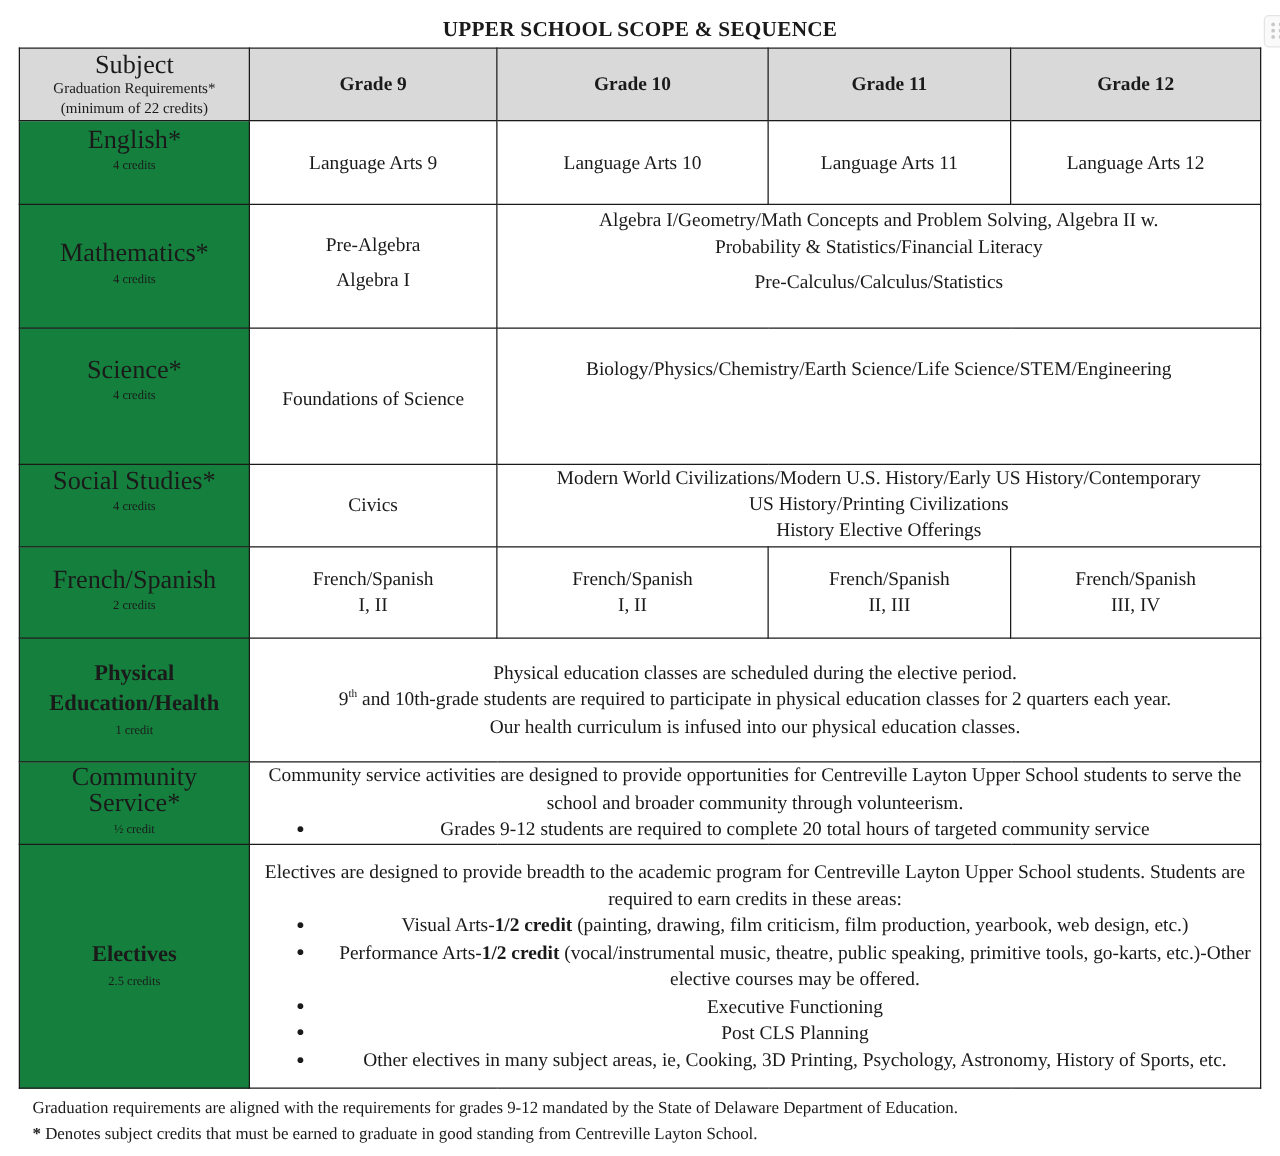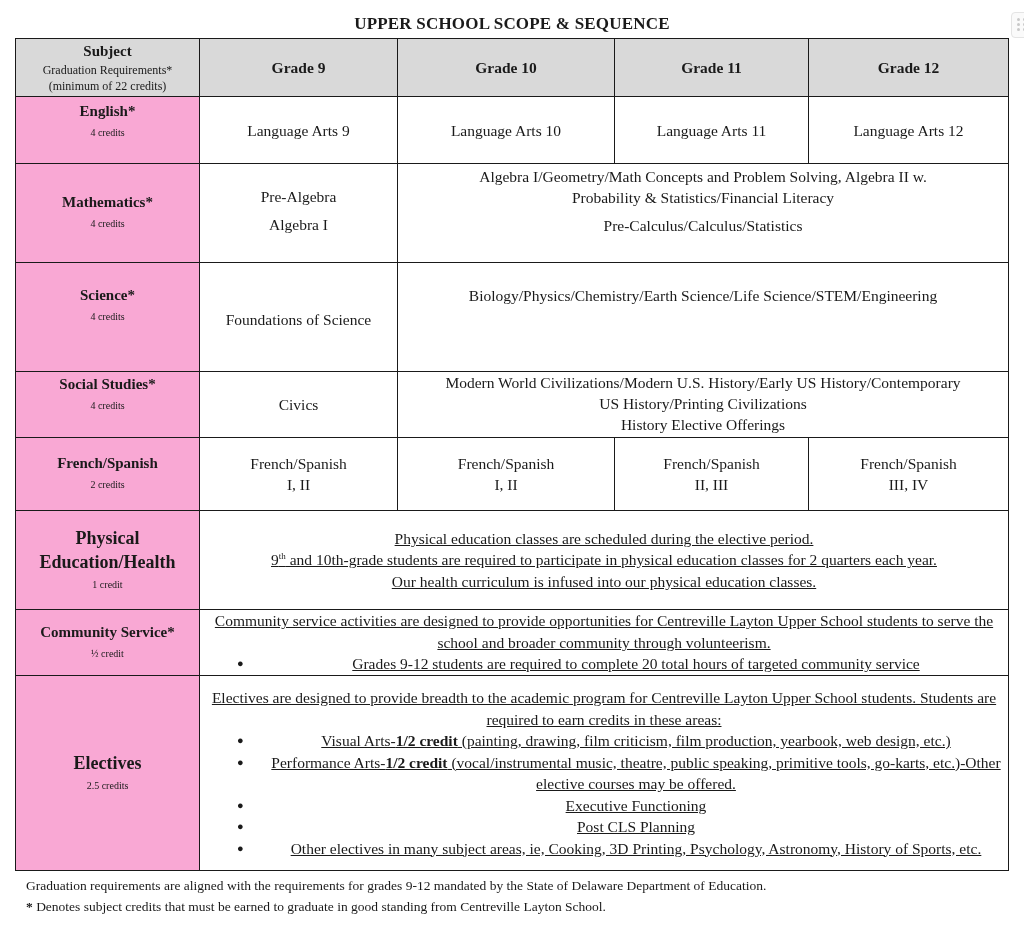--- a/index.html
+++ b/index.html
@@ -7,28 +7,28 @@
          font-family: "Liberation Serif", "DejaVu Serif", serif; color: #1a1a1a; }
   .title { position: absolute; left: 0; width: 1024px; top: 14px; text-align: center;
            font-size: 17px; font-weight: bold; letter-spacing: 0.2px; }
   .drag-handle { position: absolute; left: 1011px; top: 12px; width: 20px; height: 24px;
                  border: 1px solid #e4e4e4; border-radius: 4px; background: #fafafa; }
   .drag-handle span { position: absolute; width: 3px; height: 3px; border-radius: 50%; background: #c8c8c8; }
   table.grid { position: absolute; left: 15px; top: 38px; width: 993px; border-collapse: collapse;
                table-layout: fixed; }
   table.grid td { border: 1.5px solid #1a1a1a; text-align: center; vertical-align: middle;
                   padding: 0 4px; font-size: 15.5px; line-height: 21px; }
-  td.subj { background: #f9a8d4; }
+  td.subj { background: #15803d; }
   tr.hdr td { background: #d9d9d9; }
-  .subj-name { font-weight: bold; font-size: 15px; }
+  .subj-name { font-weight: normal; font-size: 21px; }
   .subj-big { font-size: 18px; line-height: 24px; font-weight: bold; }
   .credits { font-size: 10px; }
   .hdr-sub { font-size: 12px; line-height: 16px; }
   .grade-h { font-weight: bold; font-size: 16px; }
-  td.left { text-align: left; padding-left: 10px; vertical-align: top; text-decoration: underline; }
+  td.left { text-align: left; padding-left: 10px; vertical-align: top; }
   .para { font-size: 15.5px; line-height: 21.5px; }
   ul.bl { margin: 0; padding-left: 64px; list-style: none; }
   ul.bl li { position: relative; font-size: 15.5px; line-height: 21.5px; }
   ul.bl li::before { content: "\25CF"; position: absolute; left: -31px; font-size: 11px; top: 0; }
   sup { font-size: 9px; line-height: 0; }
   .footer { position: absolute; left: 26px; top: 875px; font-size: 13.5px; line-height: 21px; }
   .mt6 { margin-top: 7px; }
 </style>
 </head>
 <body>

